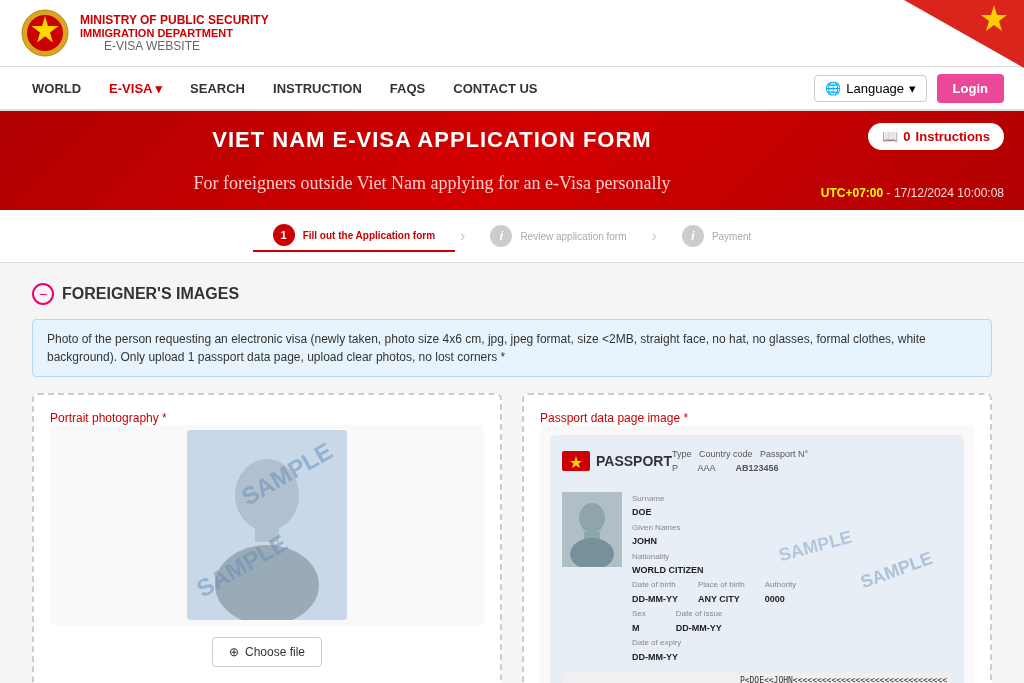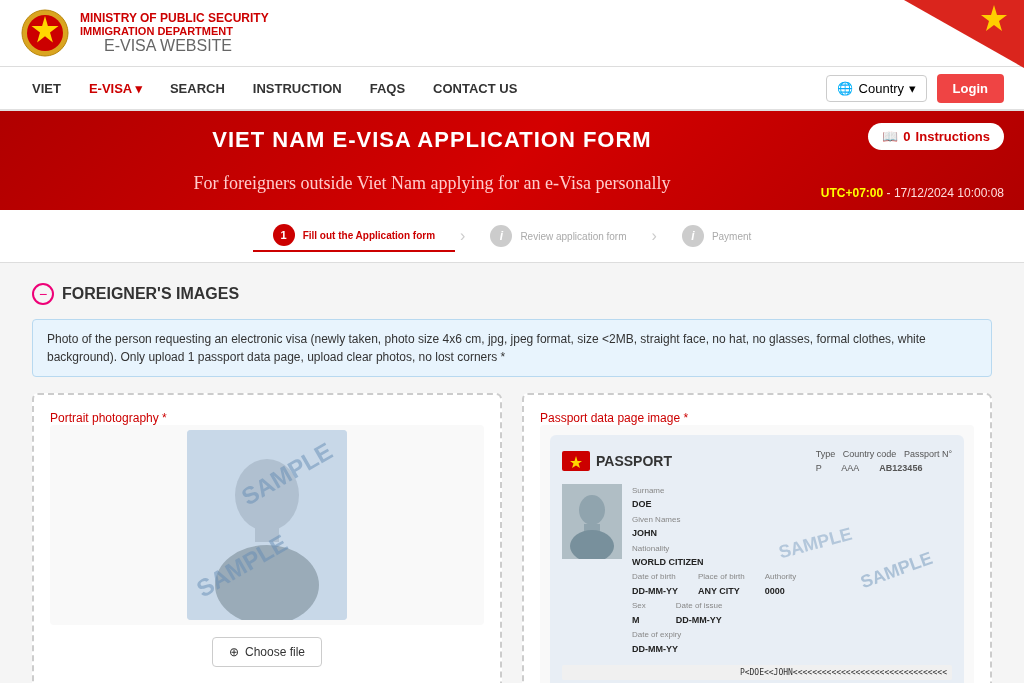--- a/index.html
+++ b/index.html
@@ -22,21 +22,21 @@
     .logo-emblem {
       width: 50px;
       height: 50px;
     }
     .ministry-text {
       display: flex;
       flex-direction: column;
     }
     .ministry-text .line1 { font-weight: bold; font-size: 12px; color: #c00; }
     .ministry-text .line2 { font-weight: bold; font-size: 11px; color: #c00; }
-    .ministry-text .line3 { font-size: 16px; color: #666; padding-left: 24px; }
+    .ministry-text .line3 { font-size: 12px; color: #666; padding-left: 24px; }
     .flag-corner {
       position: absolute;
       right: 0;
       top: 0;
       width: 120px;
       height: 68px;
       overflow: hidden;
     }
 
     
@@ -74,21 +74,21 @@
       align-items: center;
       gap: 5px;
       border: 1px solid #ccc;
       padding: 5px 10px;
       border-radius: 4px;
       cursor: pointer;
       font-size: 13px;
       background: #fff;
     }
     .login-btn {
-      background: #ef4444;
+      background: #ec4899;
       color: #fff;
       border: none;
       padding: 7px 16px;
       border-radius: 4px;
       cursor: pointer;
       font-size: 13px;
       font-weight: bold;
     }
 
     
@@ -294,22 +294,21 @@
     .passport-sample {
       width: 100%;
       background: #e8eef5;
       border-radius: 6px;
       padding: 12px;
       font-size: 10px;
       position: relative;
     }
     .passport-top-row {
       display: flex;
-      justify-content: space-between;
-      margin-bottom: 8px;
+      margin-bottom: 16px;
     }
     .passport-logo {
       display: flex;
       align-items: center;
       gap: 6px;
     }
     .passport-logo-icon {
       width: 28px;
       height: 20px;
       background: #c00;
@@ -371,31 +370,31 @@
   <div class="flag-corner">
     <svg viewBox="0 0 120 68" class="flag-svg">
       <polygon points="120,0 120,68 0,0" fill="#DA251D"></polygon>
       <polygon points="90,5 93,15 103,15 95,21 98,31 90,25 82,31 85,21 77,15 87,15" fill="#FFCD00"></polygon>
     </svg>
   </div>
 </div>
 
 <div class="nav-bar">
   <div class="nav-links">
-    <a class="nav-item">VIET</a>
+    <a class="nav-item">WORLD</a>
     <a class="nav-item active">E-VISA ▾</a>
     <a class="nav-item">SEARCH</a>
     <a class="nav-item">INSTRUCTION</a>
     <a class="nav-item">FAQS</a>
     <a class="nav-item">CONTACT US</a>
   </div>
   <div class="nav-right">
     <button class="lang-btn">
       <span>🌐</span>
-      <span>Country</span>
+      <span>Language</span>
       <span>▾</span>
     </button>
     <button class="login-btn">Login</button>
   </div>
 </div>
 
 <div class="banner">
   <div style="padding-right:160px;">
     <div class="banner-title">VIET NAM E-VISA APPLICATION FORM</div>
     <div class="banner-subtitle">For foreigners outside Viet Nam applying for an e-Visa personally</div>

